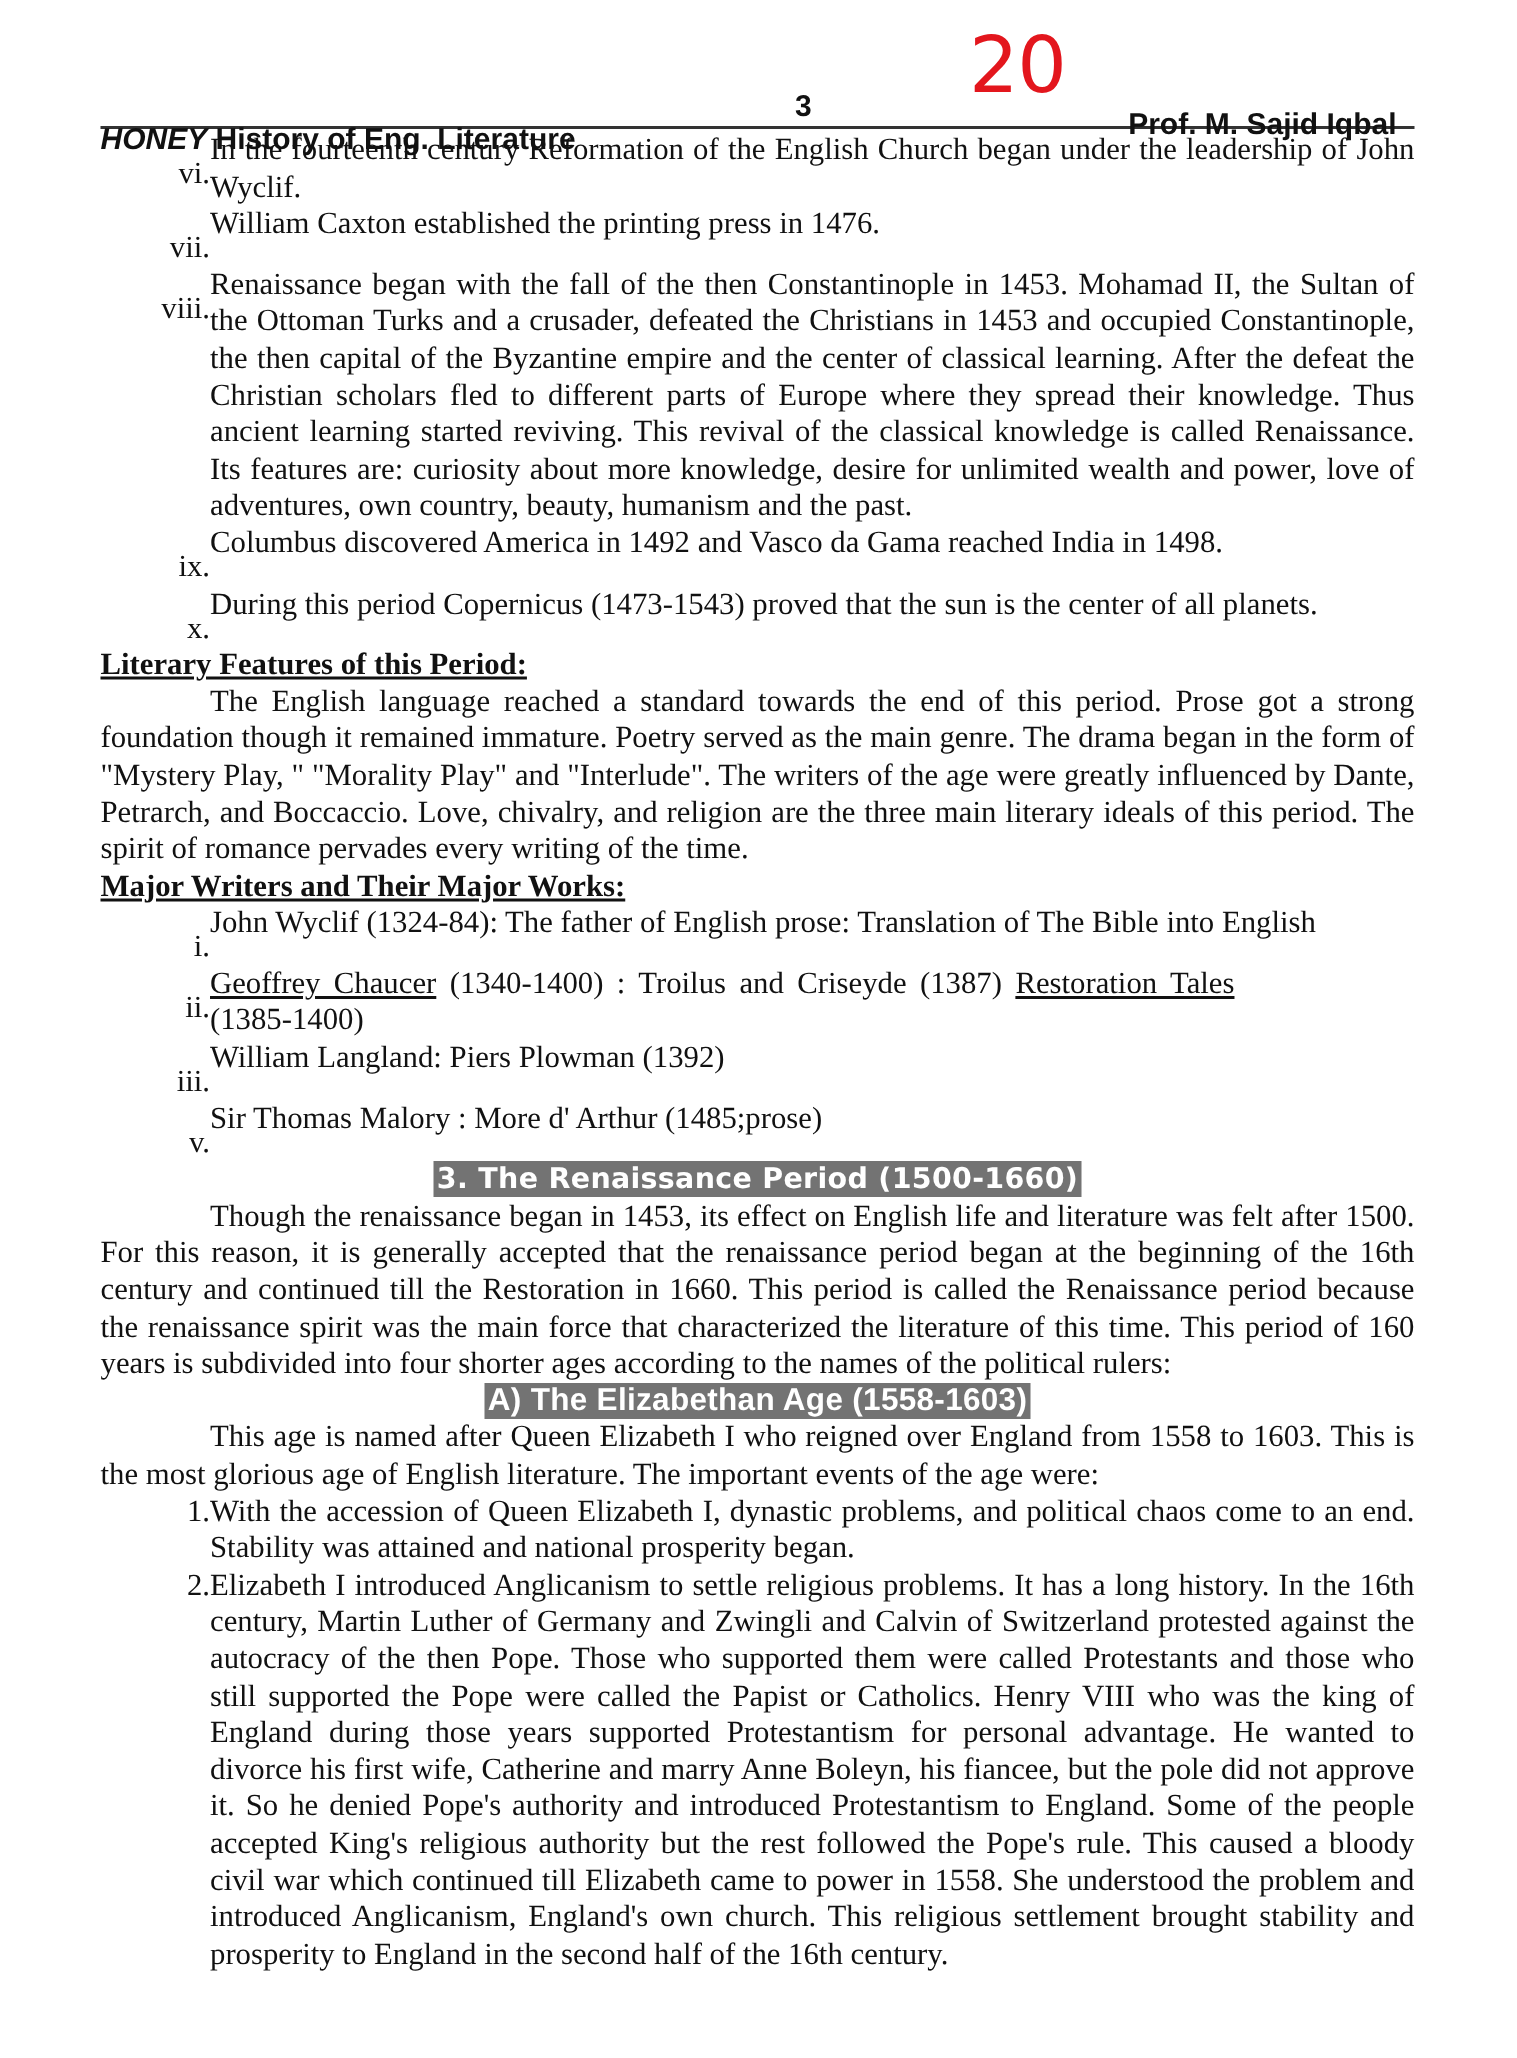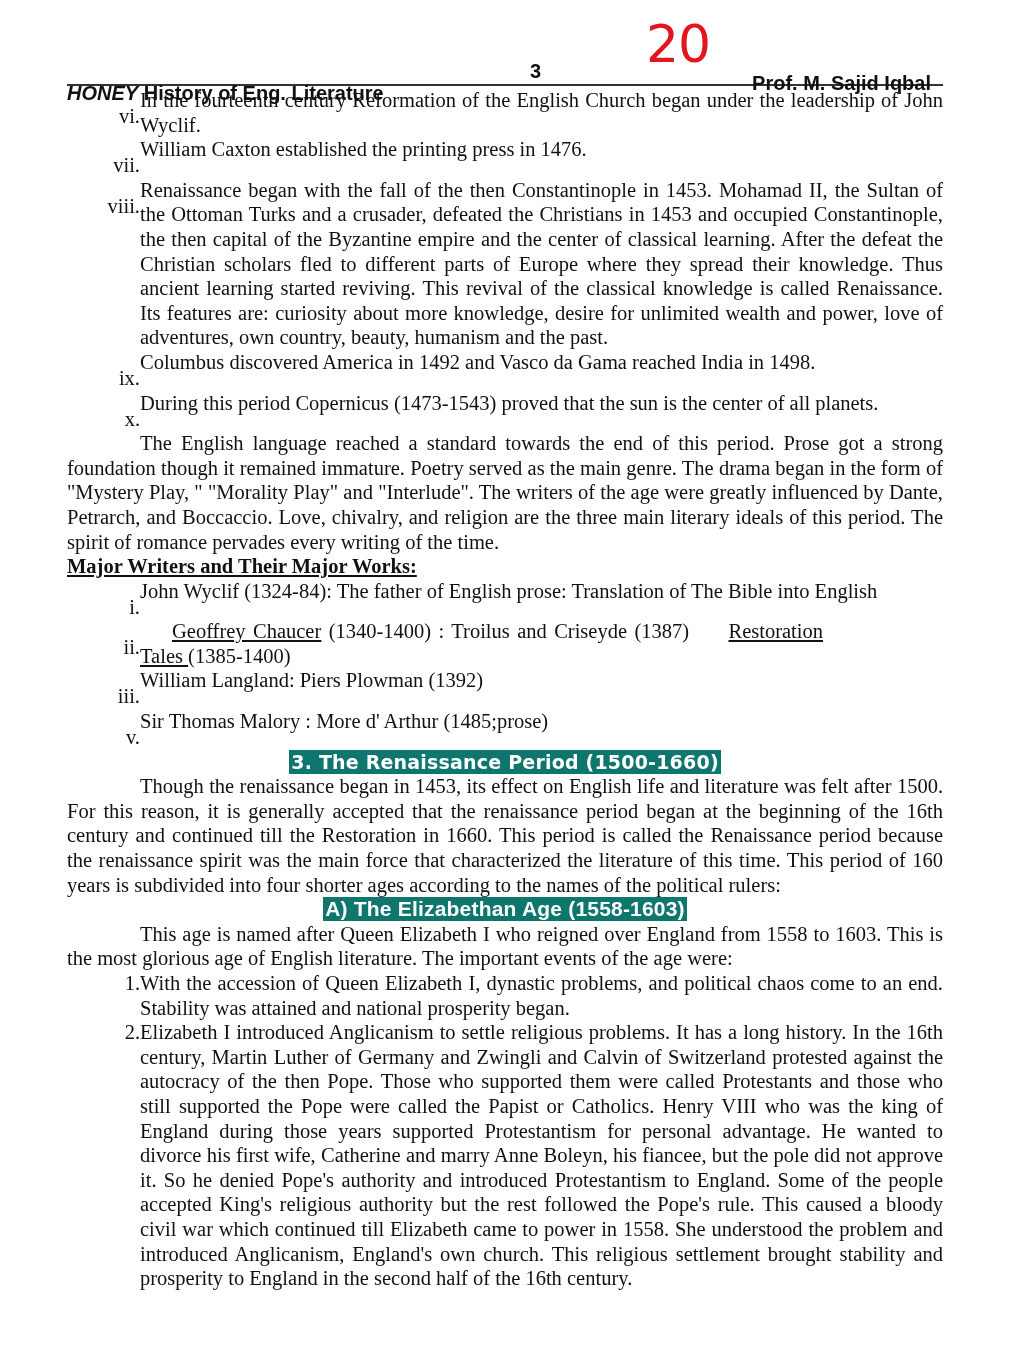--- a/index.html
+++ b/index.html
@@ -14,23 +14,23 @@
   .li { display: flex; }
   .li .mk { width: 73px; text-align: right; padding-right: 0; flex: none; box-sizing: border-box; }
   .li .mk span { display: inline-block; width: 50px; text-align: center; }
   .li .tx { flex: 1; text-align: justify; }
   .roman .mk { width: 73px; }
   .roman .mk span { width: 60px; text-align: right; padding-right: 0; margin-top: 16px; }
   .num-li .mk span { width: 55px; text-align: right; }
   .section-head { font-weight: bold; text-decoration: underline; }
   .para { text-align: justify; text-indent: 73px; }
   .banner-wrap { text-align: center; height: 24.6px; }
-  .banner { display: inline-block; background: #0f766e; color: #fff; font-family: "DejaVu Sans", sans-serif; font-weight: bold; font-size: 19px; line-height: 24px; padding: 0 2px; letter-spacing: 0.2px; }
+  .banner { display: inline-block; background: #737373; color: #fff; font-family: "DejaVu Sans", sans-serif; font-weight: bold; font-size: 19px; line-height: 24px; padding: 0 2px; letter-spacing: 0.2px; }
   .banner.cond { font-family: "Liberation Sans", sans-serif; font-size: 21px; }
-  .ul { text-decoration: underline; margin-left: 32px; }
+  .ul { text-decoration: underline; }
   .nojust { text-align: left; }
 </style>
 </head>
 <body>
 
 <div class="red-num">20</div>
 
 <div class="hdr">
   <span class="left"><i>HONEY</i> <span>History of Eng. Literature</span></span>
   <span class="num">3</span>
@@ -55,20 +55,21 @@
     <div class="li roman">
         <div class="mk"><span>ix.</span></div>
         <div class="tx">Columbus discovered America in 1492 and Vasco da Gama reached India in 1498.</div>
       </div>
     <div class="li roman">
         <div class="mk"><span>x.</span></div>
         <div class="tx nojust">During this period Copernicus (1473-1543) proved that the sun is the center of all planets.</div>
       </div>
   </div>
 
+  <div class="section-head">Literary Features of this Period:</div>
   <div class="para">The English language reached a standard towards the end of this period. Prose got a strong foundation though it remained immature. Poetry served as the main genre. The drama began in the form of  "Mystery Play, "  "Morality Play" and "Interlude". The writers of the age were greatly influenced by Dante, Petrarch, and Boccaccio. Love, chivalry, and religion are the three main literary ideals of this period. The spirit of romance pervades every writing of the time.</div>
 
   <div class="section-head">Major Writers and Their Major Works:</div>
   <div>
     <div class="li roman">
         <div class="mk"><span>i.</span></div>
         <div class="tx nojust">John Wyclif (1324-84): The father of English prose: Translation of The Bible into English</div>
       </div>
     <div class="li roman">
         <div class="mk"><span>ii.</span></div>

